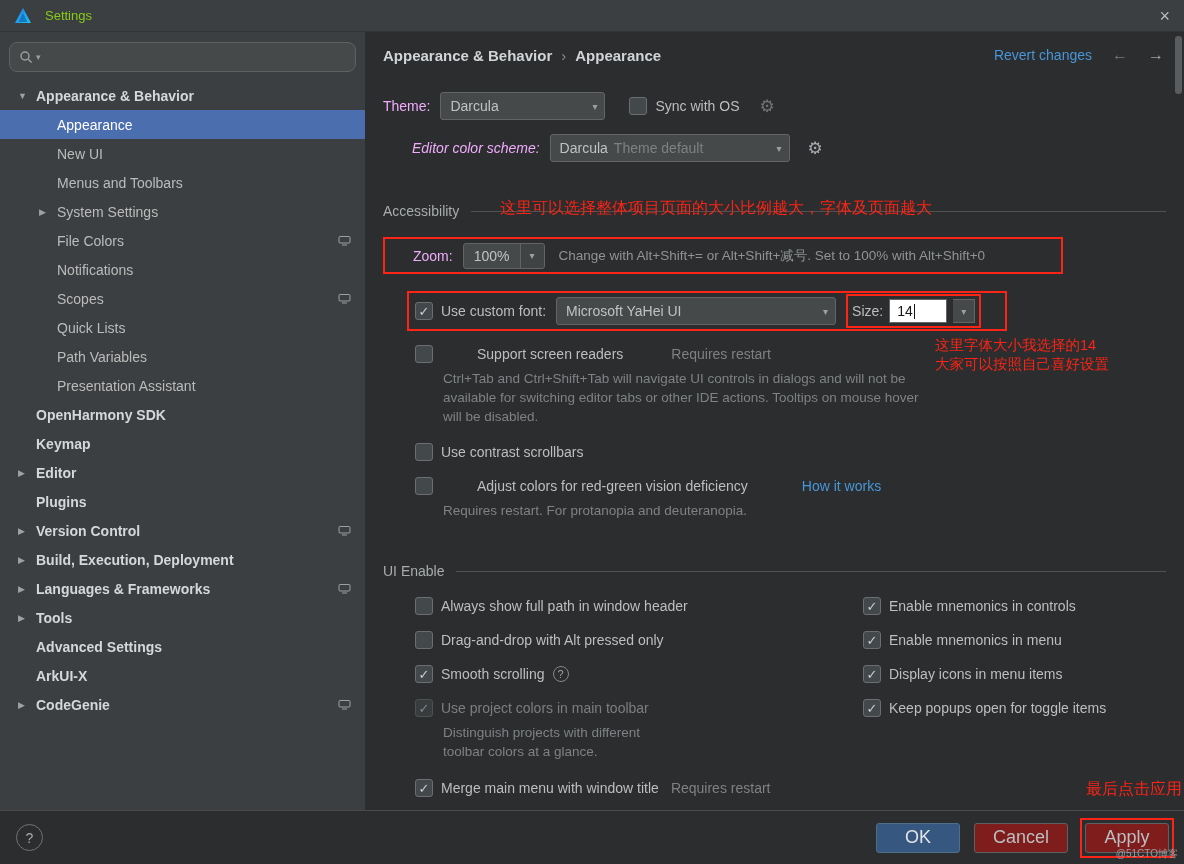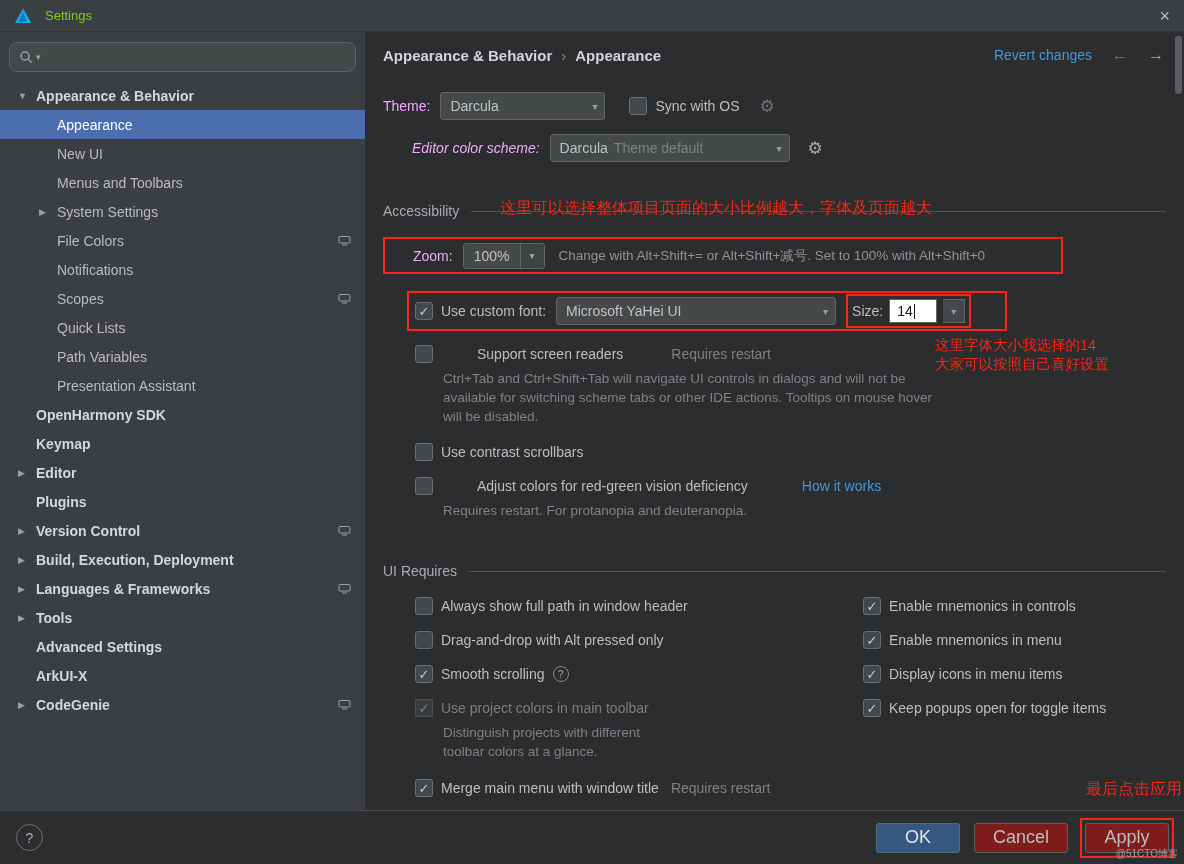--- a/index.html
+++ b/index.html
@@ -60,21 +60,21 @@
   .redbox { border:2px solid #fb2416; }
   .zoom-box { margin-top:17px; width:680px; height:37px; display:flex; align-items:center; padding-left:28px; }
   .combo.split { padding:0; height:26px; margin-left:10px; }
   .combo.split .val { padding:0 10px; }
   .combo.split .arrowbtn { width:24px; height:100%; border-left:1px solid #646464; background:#3f4344;
     display:flex; align-items:center; justify-content:center; color:#9da0a3; font-size:10px;
     border-radius:0 3px 3px 0; }
   .zoom-hint { margin-left:14px; color:#909395; white-space:nowrap; font-size:13.5px; }
   .font-box { margin-top:17px; margin-left:24px; width:600px; height:40px; display:flex; align-items:center; padding-left:6px; }
   .size-box { margin-left:10px; display:flex; align-items:center; padding:3px 4px; gap:6px; color:#bcbec0; }
-  .size-field { width:48px; height:24px; background:#ffffff; border:1px solid #646464;
+  .size-field { width:58px; height:24px; background:#ffffff; border:1px solid #646464;
     display:flex; align-items:center; padding-left:7px; color:#161616; }
   .caret { width:1px; height:15px; background:#161616; margin-left:1px; }
   .size-arrow { width:22px; height:24px; background:#45494a; border:1px solid #646464; border-left:none;
     display:flex; align-items:center; justify-content:center; color:#9da0a3; font-size:10px; }
   .cbrow { display:flex; align-items:center; height:22px; }
   .ml32 { margin-left:32px; } .mt12 { margin-top:12px;gap:36px; } .mt15 { margin-top:15px; } .mt4 { margin-top:4px; }
   .suffix { margin-left:12px; color:#808080; }
   .hintblock { margin-left:60px; color:#7f8284; font-size:13.5px; line-height:19px; }
   .link { color:#4896d8; margin-left:18px; }
   .qicon { width:16px; height:16px; border:1px solid #85888b; border-radius:50%; margin-left:8px;
@@ -340,40 +340,40 @@
       </div>
     </div>
 
     <div class="cbrow ml32 mt12">
       <span class="cb"></span>
       <span class="cblabel">Support screen readers</span>
       <span class="suffix">Requires restart</span>
     </div>
     <div class="hintblock mt4">
       <div>Ctrl+Tab and Ctrl+Shift+Tab will navigate UI controls in dialogs and will not be</div>
-      <div>available for switching scheme tabs or other IDE actions. Tooltips on mouse hover</div>
+      <div>available for switching editor tabs or other IDE actions. Tooltips on mouse hover</div>
       <div>will be disabled.</div>
     </div>
 
     <div class="cbrow ml32 mt15">
       <span class="cb"></span>
       <span class="cblabel">Use contrast scrollbars</span>
     </div>
 
     <div class="cbrow ml32 mt12">
       <span class="cb"></span>
       <span class="cblabel">Adjust colors for red-green vision deficiency</span>
       <span class="link">How it works</span>
     </div>
     <div class="hintblock mt4">
       <div>Requires restart. For protanopia and deuteranopia.</div>
     </div>
 
     <div class="sect sect-ui">
-      <span>UI Requires</span>
+      <span>UI Enable</span>
       <span class="line"></span>
     </div>
 
     <div class="cols">
       <div class="col-left">
           <div class="cbrow">
             <span class="cb"></span>
             <span class="cblabel">Always show full path in window header</span>
           </div>
           <div class="cbrow">

